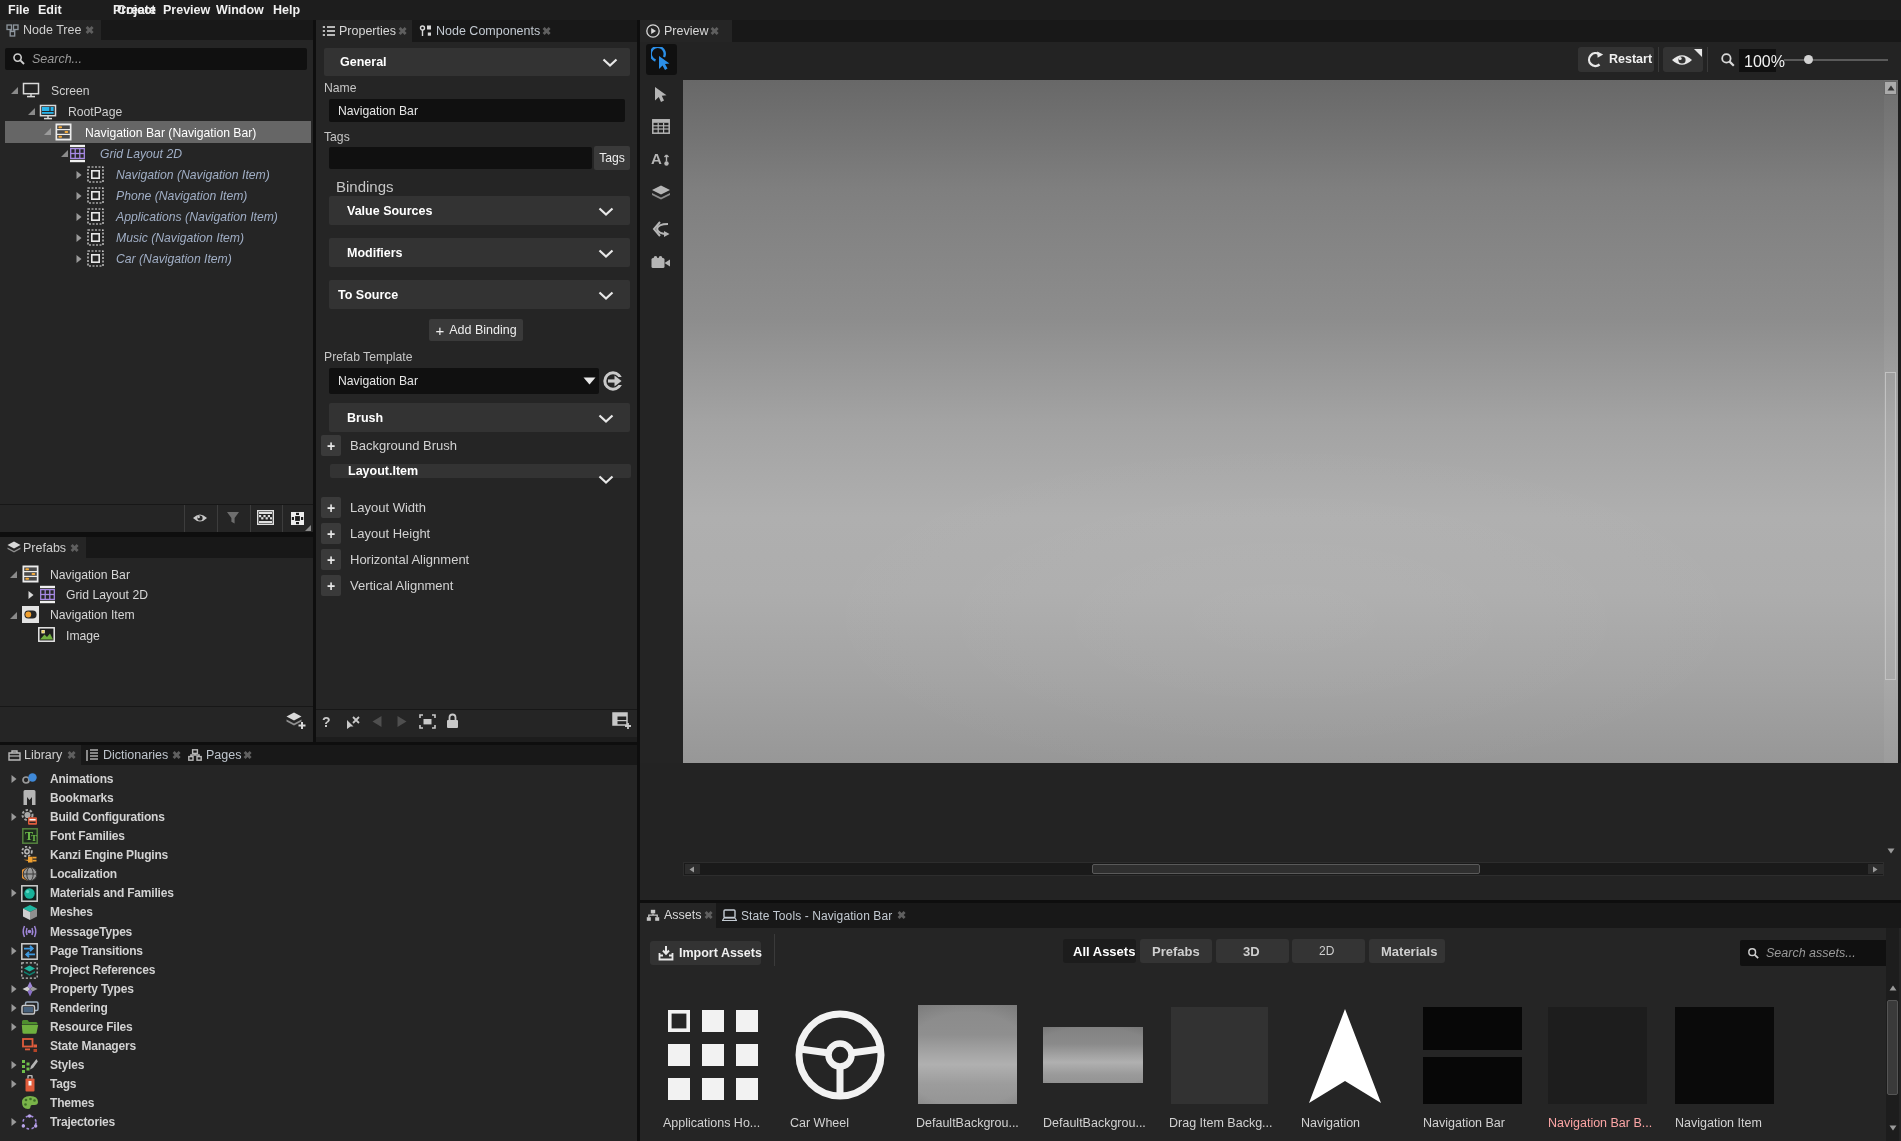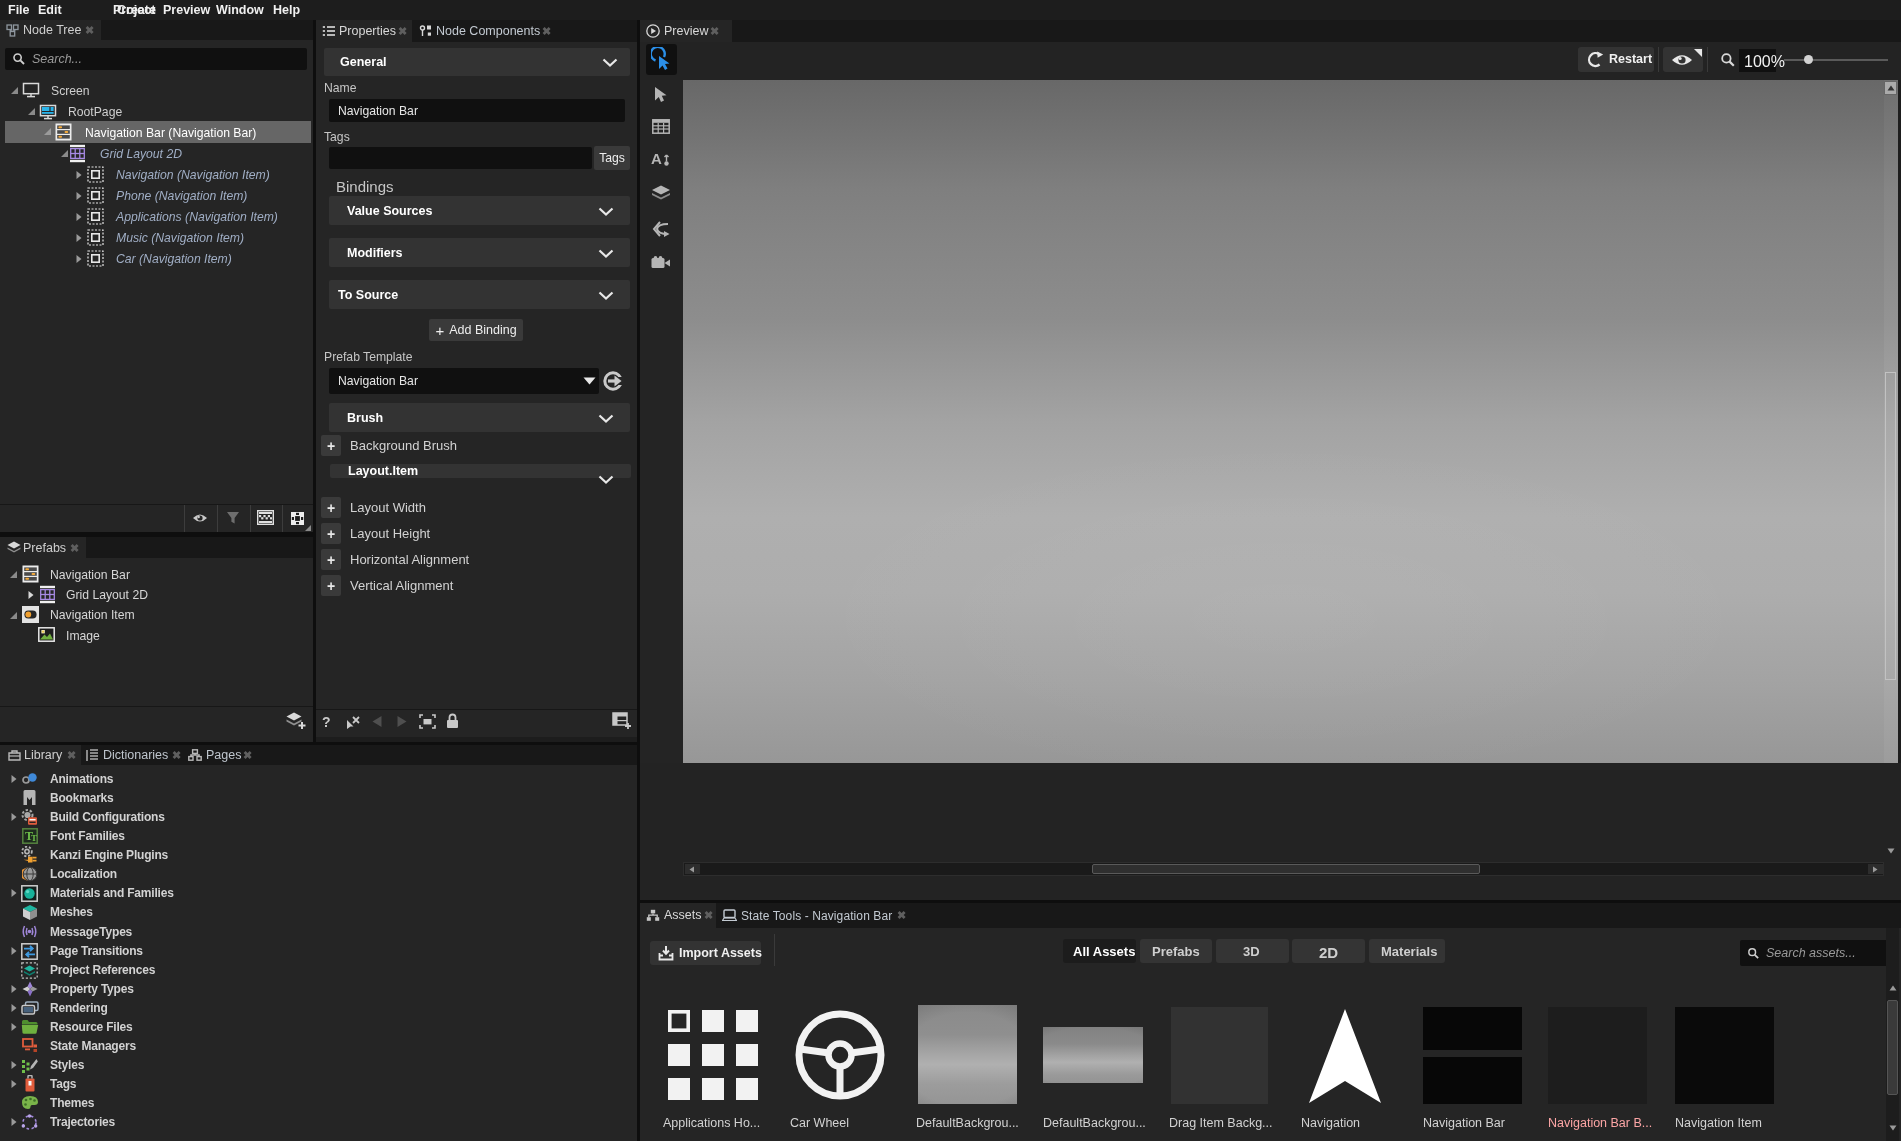--- a/index.html
+++ b/index.html
@@ -776,21 +776,21 @@
   <div class="tx" style="left:679px;top:946px;font-size:12.5px;font-weight:bold;color:#f0f0f0;">Import Assets</div>
   <div class="abs" style="left:774px;top:934px;width:1px;height:32px;background:#3a3a3a;"></div>
 
   <div class="abs" style="left:1063px;top:939px;width:73px;height:24px;background:#1c1c1c;border-radius:3px;"></div>
   <div class="tx" style="left:1073px;top:944px;font-size:13px;font-weight:bold;color:#ffffff;">All Assets</div>
   <div class="abs" style="left:1140px;top:939px;width:72px;height:24px;background:#343434;border-radius:3px;"></div>
   <div class="tx" style="left:1152px;top:944px;font-size:13px;font-weight:bold;color:#cfcfcf;">Prefabs</div>
   <div class="abs" style="left:1216px;top:939px;width:73px;height:24px;background:#343434;border-radius:3px;"></div>
   <div class="tx" style="left:1243px;top:944px;font-size:13px;font-weight:bold;color:#cfcfcf;">3D</div>
   <div class="abs" style="left:1292px;top:939px;width:73px;height:24px;background:#343434;border-radius:3px;"></div>
-  <div class="tx" style="left:1319px;top:944px;font-size:15px;font-weight:bold;color:#cfcfcf;">2D</div>
+  <div class="tx" style="left:1319px;top:944px;font-size:12px;font-weight:normal;color:#cfcfcf;">2D</div>
   <div class="abs" style="left:1369px;top:939px;width:76px;height:24px;background:#343434;border-radius:3px;"></div>
   <div class="tx" style="left:1381px;top:944px;font-size:13px;font-weight:bold;color:#cfcfcf;">Materials</div>
 
   <div class="inp" style="left:1740px;top:940px;width:150px;height:26px;">
     <svg style="margin-left:7px;" width="13" height="13" viewBox="0 0 14 14">
           <circle cx="5.6" cy="5.6" r="3.6" fill="none" stroke="#cfcfcf" stroke-width="1.6"></circle>
           <line x1="8.4" y1="8.4" x2="12" y2="12" stroke="#cfcfcf" stroke-width="1.9"></line>
         </svg>
     <span style="margin-left:6px;font-style:italic;color:#9a9a9a;font-size:12.5px;">Search assets...</span>
   </div>

